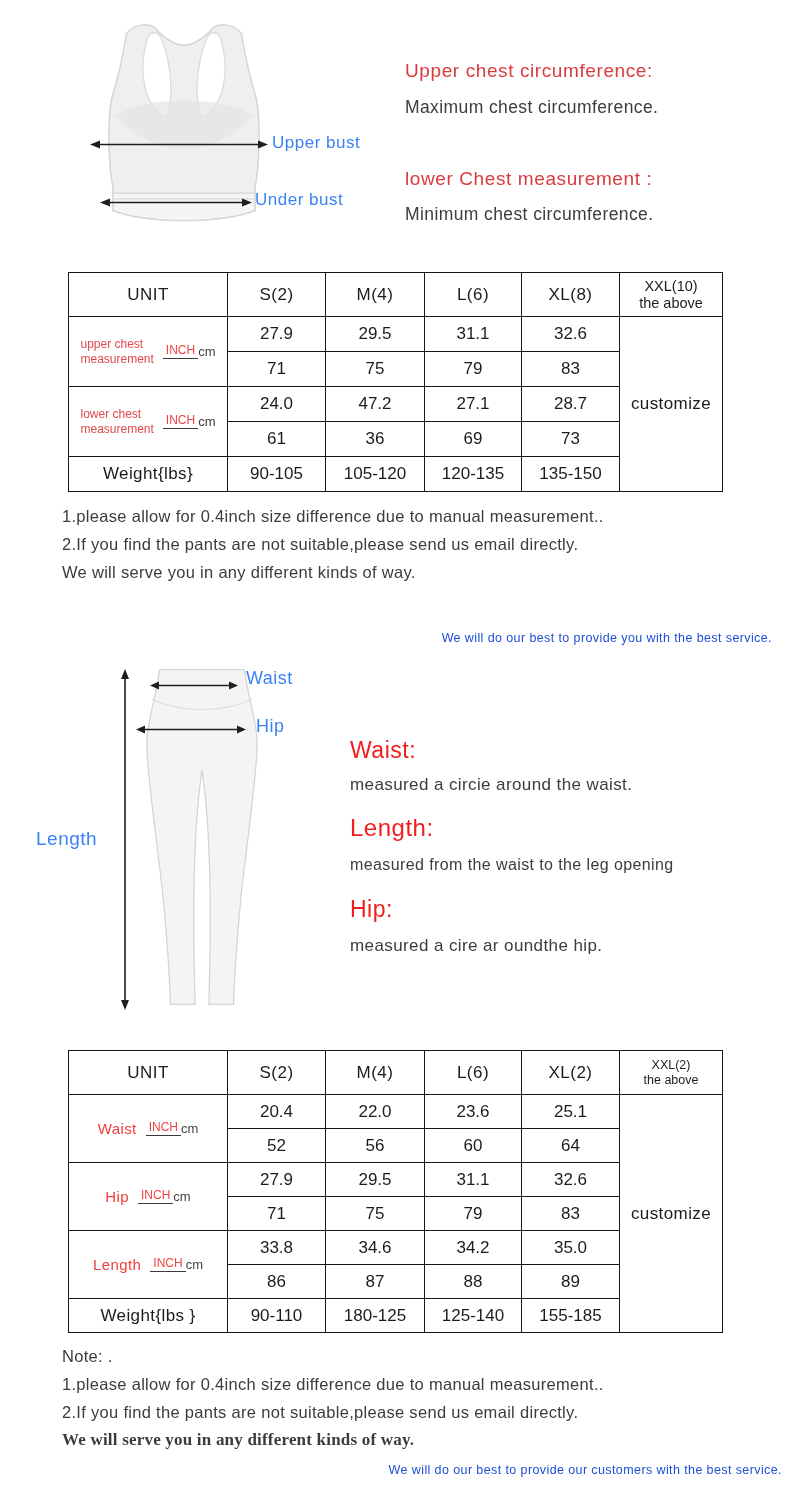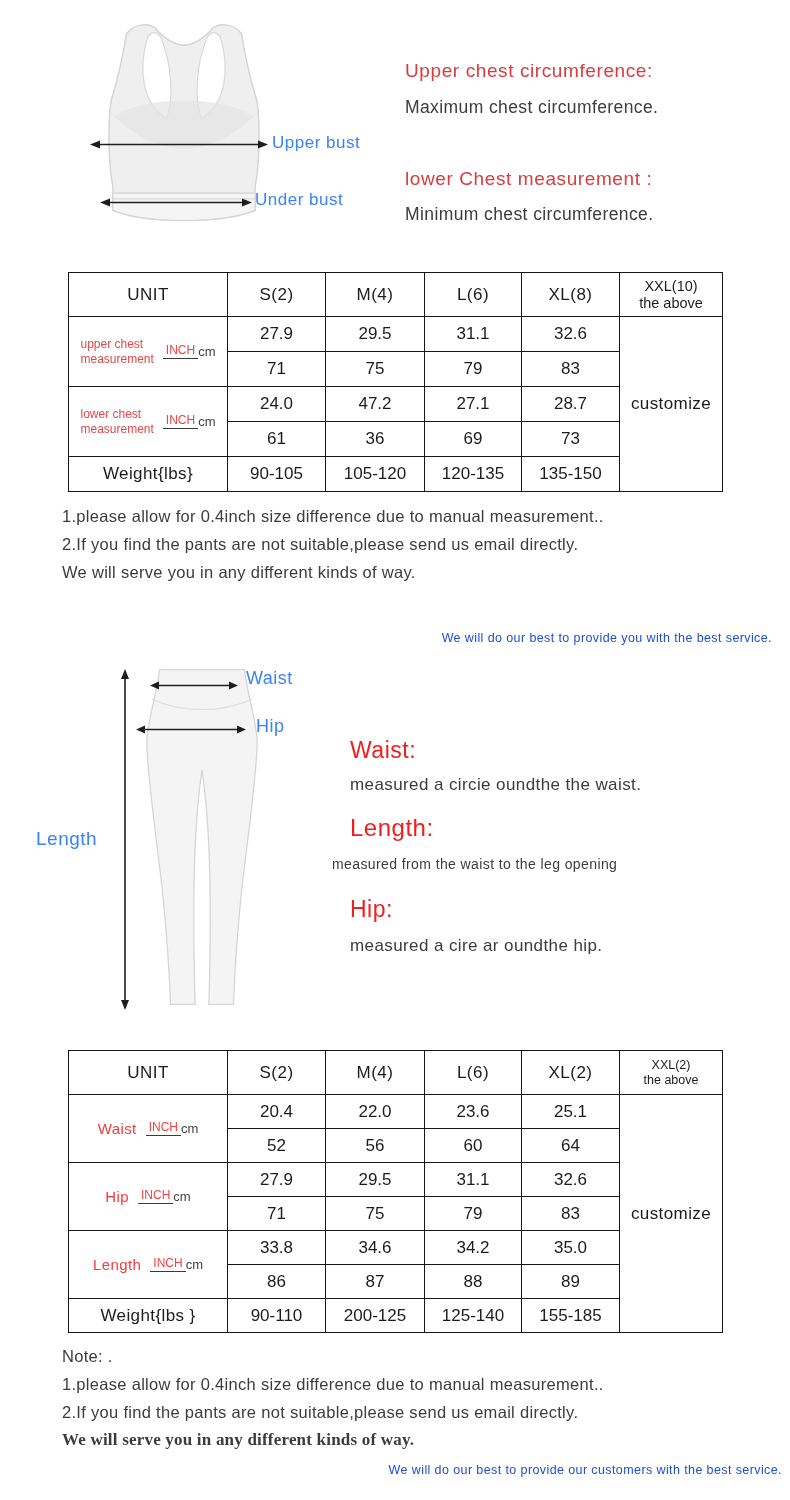--- a/index.html
+++ b/index.html
@@ -186,23 +186,23 @@
   <div class="abs diagram-label" style="left:256px;top:716px;font-size:18px;">Hip</div>
 
   <svg class="abs" style="left:119px;top:669px;" width="12" height="341" viewBox="0 0 12 341">
     <line x1="6" y1="8" x2="6" y2="333" stroke="#1e1e1e" stroke-width="1.6"></line>
     <polygon points="6,0 2,10 10,10" fill="#1e1e1e"></polygon>
     <polygon points="6,341 2,331 10,331" fill="#1e1e1e"></polygon>
   </svg>
   <div class="abs diagram-label" style="left:36px;top:828px;font-size:19px;">Length</div>
 
   <div class="abs red-heading-lg" style="left:350px;top:737px;">Waist:</div>
-  <div class="abs desc-text" style="left:350px;top:775px;font-size:17px;">measured a circie oundthe the waist.</div>
+  <div class="abs desc-text" style="left:350px;top:775px;font-size:17px;">measured a circie around the waist.</div>
   <div class="abs red-heading-lg" style="left:350px;top:814px;font-size:24px;">Length:</div>
-  <div class="abs desc-text" style="left:332px;top:856px;font-size:14px;">measured from the waist to the leg opening</div>
+  <div class="abs desc-text" style="left:350px;top:856px;font-size:16px;">measured from the waist to the leg opening</div>
   <div class="abs red-heading-lg" style="left:350px;top:896px;">Hip:</div>
   <div class="abs desc-text" style="left:350px;top:936px;font-size:17px;">measured a cire ar oundthe hip.</div>
 
   <table class="size-table" style="top:1050px;">
     <colgroup>
         <col style="width:159px">
         <col style="width:98px">
         <col style="width:99px">
         <col style="width:97px">
         <col style="width:98px">
@@ -282,21 +282,21 @@
     </tr>
     <tr style="height:34px">
       <td>86</td>
       <td>87</td>
       <td>88</td>
       <td>89</td>
     </tr>
     <tr style="height:34px">
       <td class="weight-label">Weight{lbs }</td>
       <td>90-110</td>
-      <td>200-125</td>
+      <td>180-125</td>
       <td>125-140</td>
       <td>155-185</td>
     </tr>
   </tbody>
     </table>
 
   <div class="abs note-block" style="left:62px;top:1342px;">
     <div>Note: .</div>
     <div>1.please allow for 0.4inch size difference due to manual measurement..</div>
     <div>2.If you find the pants are not suitable,please send us email directly.</div>

